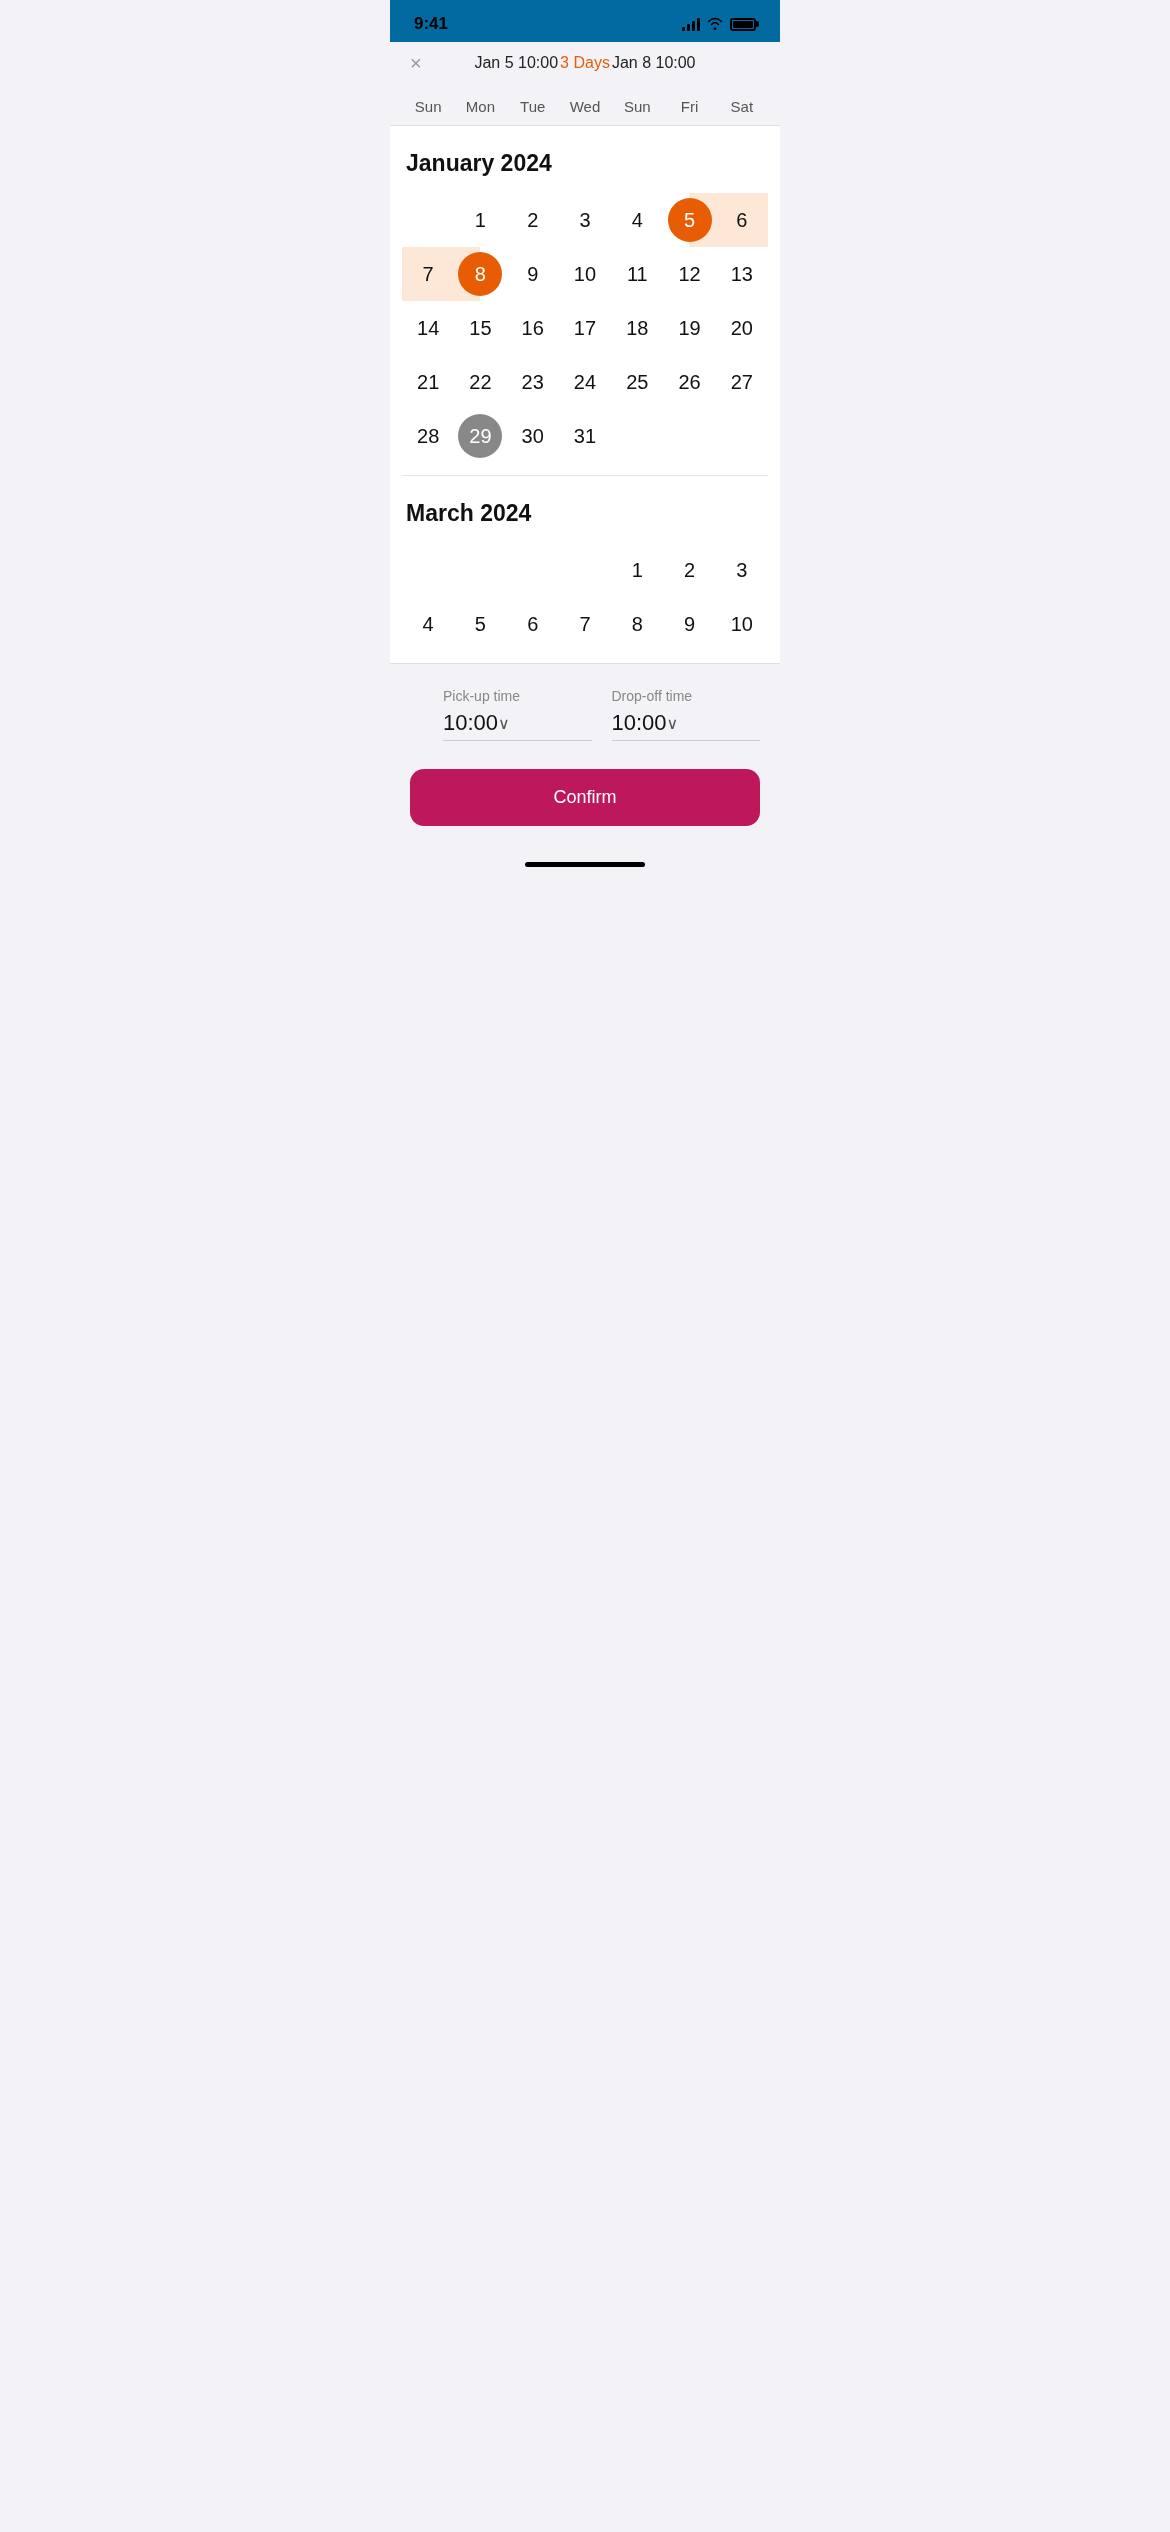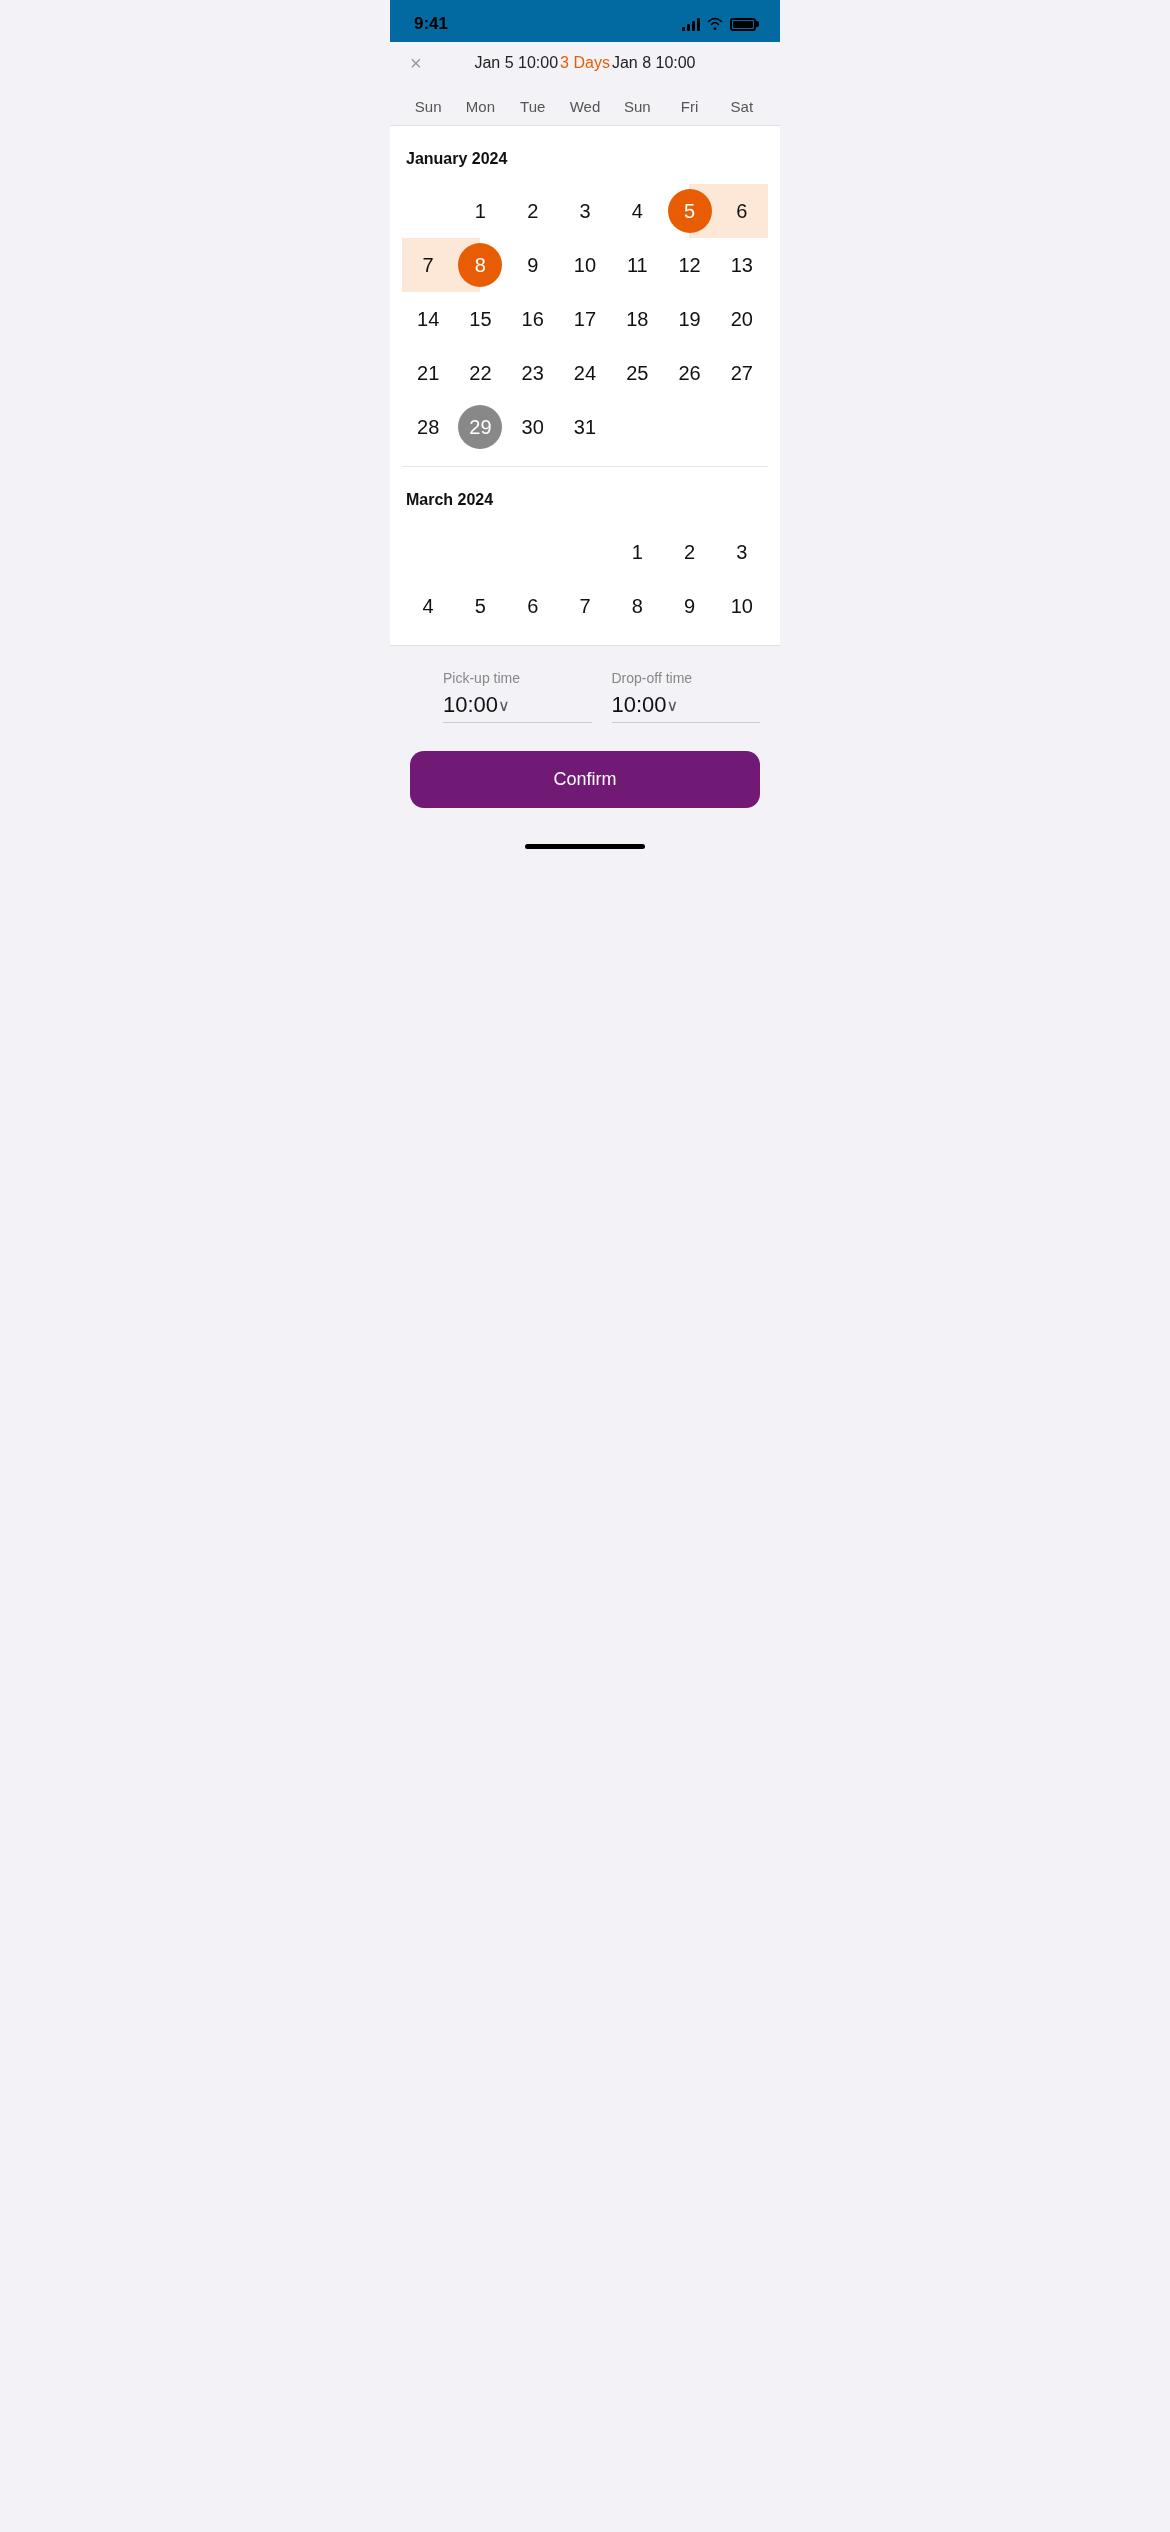--- a/index.html
+++ b/index.html
@@ -138,21 +138,21 @@
       background: #fff;
       overflow-y: auto;
       padding-bottom: 0;
     }
 
     .month-section {
       padding: 24px 12px 12px;
     }
 
     .month-title {
-      font-size: 16px;
+      font-size: 23px;
       font-weight: 700;
       color: #111;
       margin-bottom: 16px;
       padding-left: 4px;
     }
 
     .calendar-grid {
       display: grid;
       grid-template-columns: repeat(7, 1fr);
       gap: 0;
@@ -261,21 +261,21 @@
     }
 
     .chevron-down {
       font-size: 16px;
       color: #555;
     }
 
     
     .confirm-btn {
       margin: 16px 20px 20px;
-      background: #701a75;
+      background: #be185d;
       color: #fff;
       border: none;
       border-radius: 14px;
       padding: 18px;
       font-size: 18px;
       font-weight: 500;
       width: calc(100% - 40px);
       cursor: pointer;
       text-align: center;
     }

